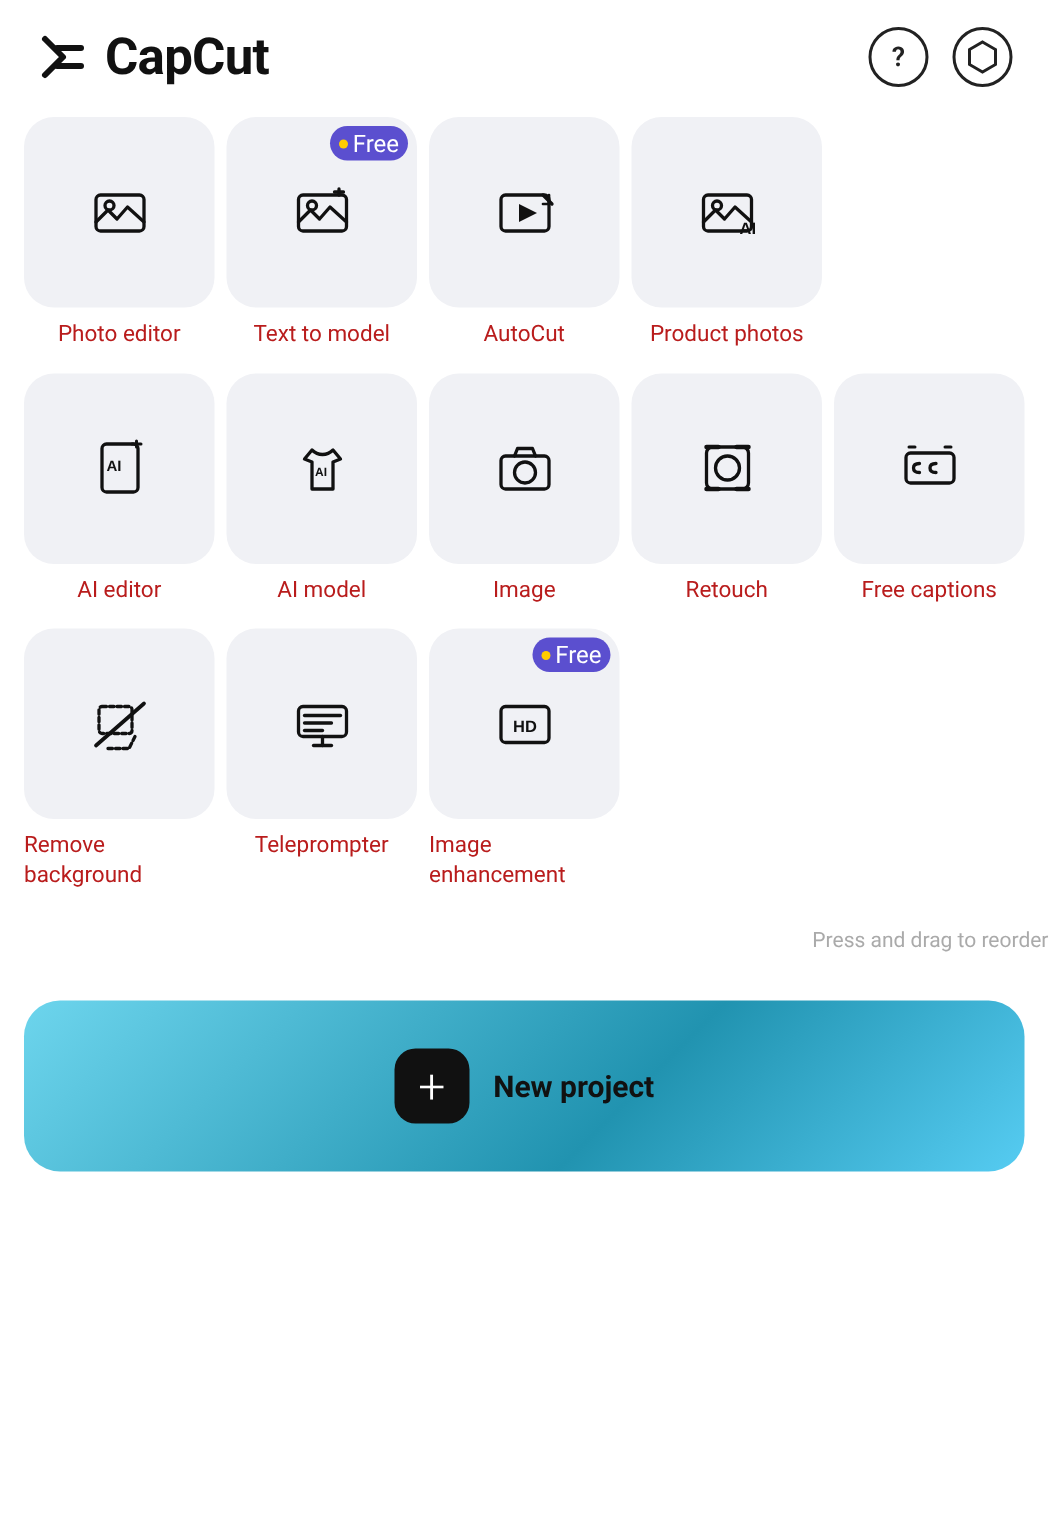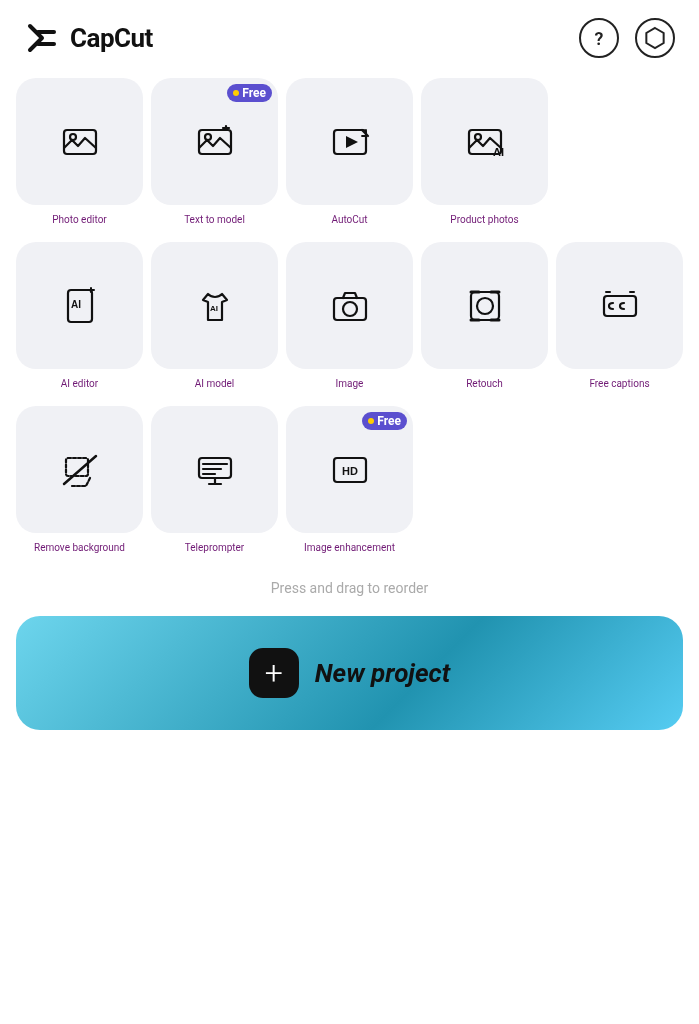--- a/index.html
+++ b/index.html
@@ -21,21 +21,21 @@
     .logo-area {
       display: flex;
       align-items: center;
       gap: 10px;
     }
     .logo-icon {
       width: 36px;
       height: 36px;
     }
     .logo-text {
-      font-size: 26px;
+      font-size: 34px;
       font-weight: 700;
       color: #111;
       letter-spacing: -0.5px;
       text-align: center;
     }
     .header-icons {
       display: flex;
       align-items: center;
       gap: 16px;
     }
@@ -79,52 +79,52 @@
       display: flex;
       align-items: center;
       justify-content: center;
       position: relative;
     }
     .tool-icon-wrap svg {
       width: 44px;
       height: 44px;
     }
     .tool-label {
-      font-size: 10px;
-      color: #701a75;
+      font-size: 15px;
+      color: #b91c1c;
       text-align: left;
       line-height: 1.3;
     }
     .free-badge {
       position: absolute;
       top: 6px;
       right: 6px;
       background: #5b4fcf;
       color: #fff;
-      font-size: 12px;
-      font-weight: 700;
+      font-size: 16px;
+      font-weight: 400;
       padding: 2px 6px;
       border-radius: 20px;
       display: flex;
       align-items: center;
       gap: 3px;
     }
     .free-badge-dot {
       width: 6px;
       height: 6px;
       background: #ffcc00;
       border-radius: 50%;
     }
 
     
     .drag-hint {
-      text-align: center;
+      text-align: right;
       color: #aaa;
       font-size: 14px;
-      padding: 10px 0 20px 0;
+      padding: 10px 0 32px 0;
     }
 
     
     .new-project-wrap {
       margin: 0 16px 32px 16px;
       border-radius: 24px;
       background: linear-gradient(135deg, #6dd5ed 0%, #2193b0 60%, #56ccf2 100%);
       padding: 32px 0;
       display: flex;
       align-items: center;
@@ -143,24 +143,23 @@
       border-radius: 14px;
       display: flex;
       align-items: center;
       justify-content: center;
       color: #fff;
       font-size: 32px;
       font-weight: 300;
       line-height: 1;
     }
     .new-project-label {
-      font-size: 26px;
+      font-size: 20px;
       font-weight: 700;
       color: #111;
-      font-style: italic;
     }
 
     
     @media (max-width: 699px) {
       .tool-icon-wrap {
         width: calc((699px - 32px - 32px) / 5);
         height: calc((699px - 32px - 32px) / 5);
       }
     }
   </style>

